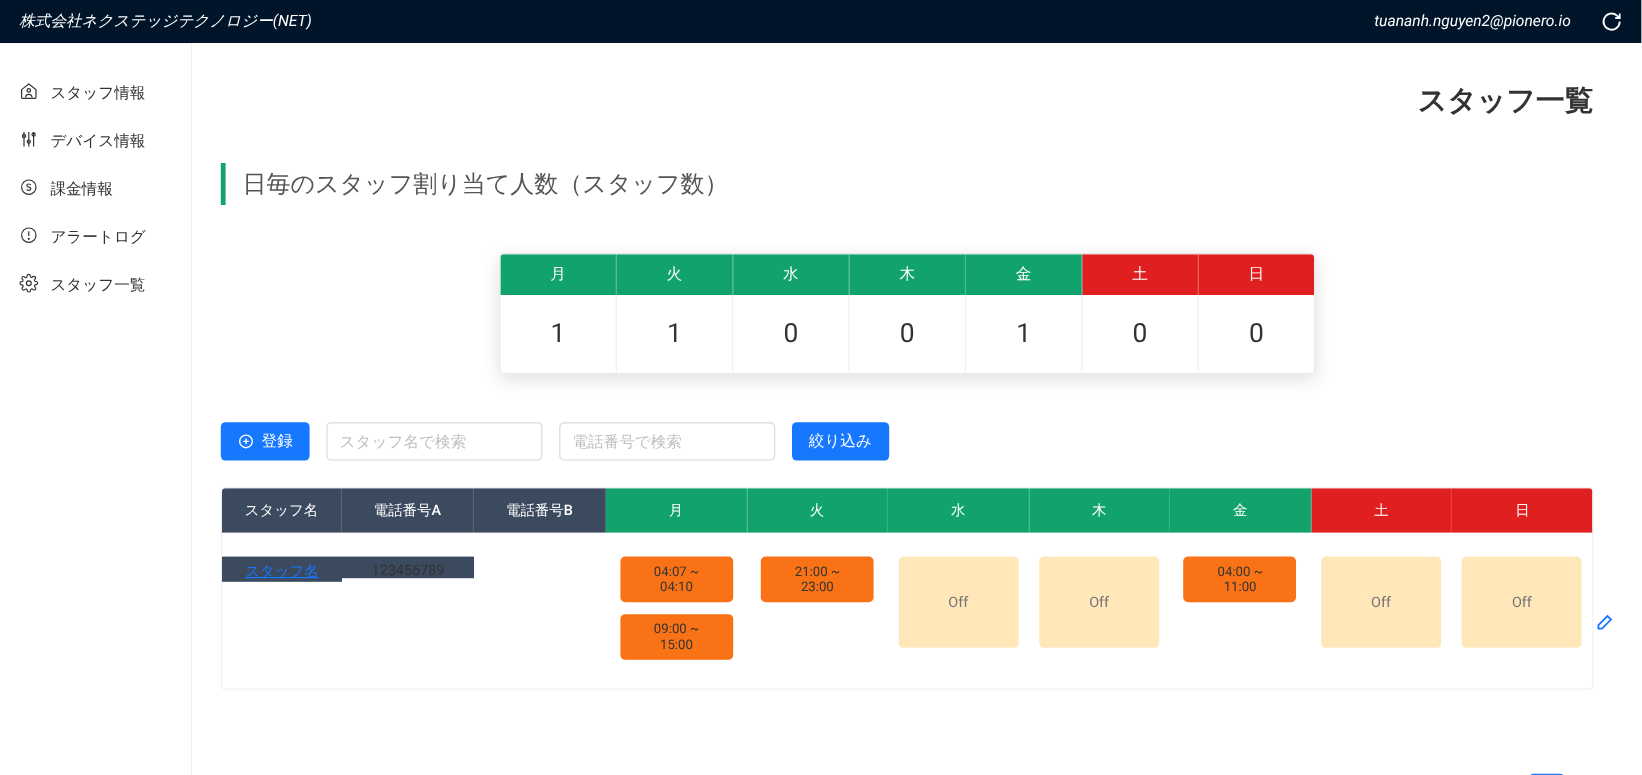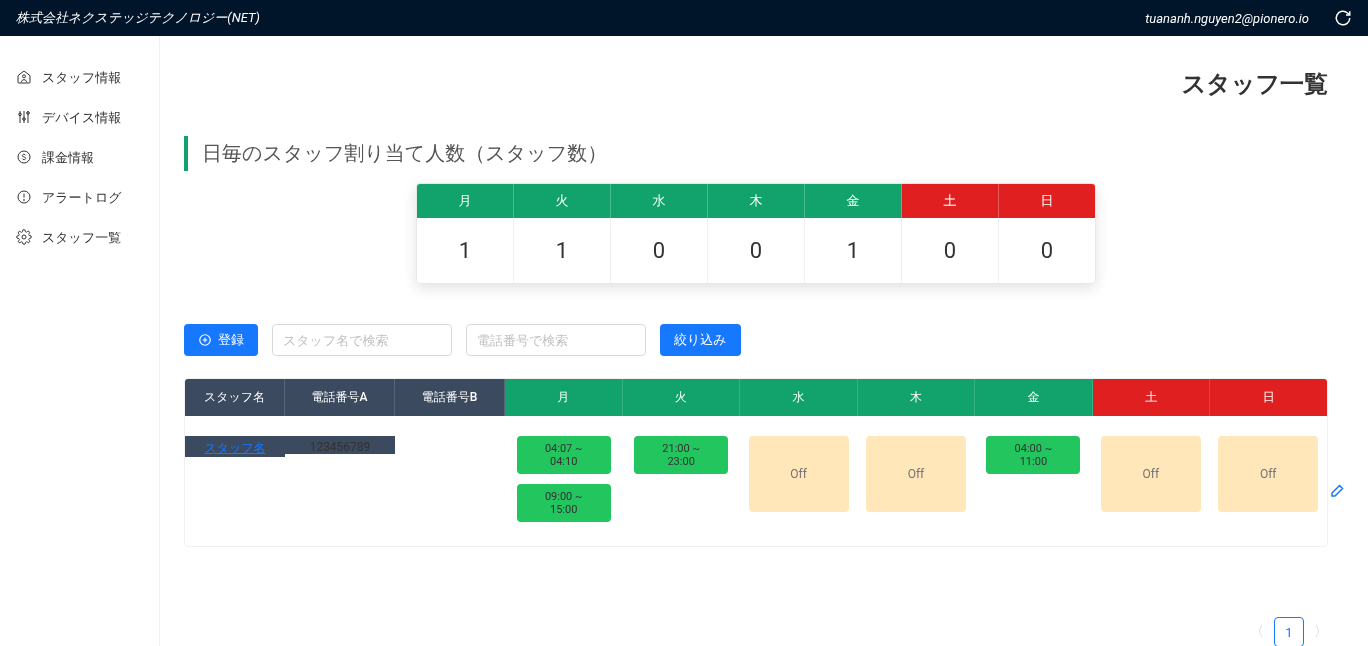--- a/index.html
+++ b/index.html
@@ -6,21 +6,21 @@
   body { font-family:-apple-system,BlinkMacSystemFont,"Segoe UI",Roboto,"Helvetica Neue",Arial,sans-serif; font-size:14px; color:#333; background:#fff; }
   .topbar { background:#001529; color:#fff; height:36px; display:flex; align-items:center; justify-content:space-between; padding:14px 16px; font-size:13px;font-style:italic; }
   .topbar .right { display:flex; align-items:center; gap:25px; }
   .layout { display:flex; height:calc(100vh - 36px); }
   .sidebar { width:160px; flex:0 0 160px; background:#fff; border-right:1px solid #f0f0f0; padding-top:22px; }
   .side-item { display:flex; align-items:center; gap:10px; height:40px; padding:0 16px; color:#333; font-size:13px; cursor:pointer; }
   .side-item svg { width:16px; height:16px; stroke:#333; fill:none; stroke-width:1.5; }
   .main { flex:1; overflow:auto; padding:28px 40px 40px 24px; background:#fff; }
   .main::-webkit-scrollbar{width:0;}
   .page-title { font-size:24px; font-weight:700; margin:4px 0 36px 4px;text-align:right; }
-  .section-title { font-size:20px; font-weight:500; color:#555; padding:4px 0 4px 14px; border-left:4px solid #11a36b; margin-bottom:12px; }
+  .section-title { font-size:20px; font-weight:500; color:#555; padding:4px 0 4px 14px; border-left:4px solid #11a36b; margin-bottom:40px; }
   .alloc-card { width:680px; margin:0 auto 40px auto; border:1px solid #e8e8e8; border-radius:4px; box-shadow:0 4px 14px rgba(0,0,0,0.12); overflow:hidden; }
   .alloc-head, .alloc-body { display:flex; }
   .alloc-head > div { flex:1; text-align:center; padding:8px 0; color:#fff; font-size:13px; font-weight:500; border-right:1px solid rgba(255,255,255,0.25); }
   .alloc-head > div:last-child { border-right:none; }
   .g { background:#11a36b; } .r { background:#e02020; }
   .alloc-body > div { flex:1; text-align:center; padding:20px 0; font-size:22px; font-weight:400; color:#333; border-right:1px solid #f0f0f0; }
   .alloc-body > div:last-child { border-right:none; }
   .filters { display:flex; gap:14px; align-items:center; margin-bottom:22px; }
   .btn { display:inline-flex; align-items:center; gap:6px; height:32px; padding:0 14px; border-radius:4px; border:none; cursor:pointer; font-size:13px; }
   .btn.primary { background:#1677ff; color:#fff; }
@@ -32,21 +32,21 @@
   .sched-head { display:flex; }
   .sched-head > div { text-align:center; padding:10px 0; font-size:12px; color:#fff; font-weight:500; border-right:1px solid rgba(255,255,255,0.15); }
   .sched-head > div:last-child{border-right:none;}
   .c0{width:100px;background:#3b4a5e;} .c1{width:110px;background:#3b4a5e;} .c2{width:110px;background:#3b4a5e;}
   .cw{flex:1;} 
   .sched-body { display:flex; padding:20px 0 24px 0; align-items:flex-start; }
   .cell { text-align:center; font-size:13px; padding:0 4px; }
   .cell.c0 a { color:#1677ff; text-decoration:underline; cursor:pointer; font-size:12px; }
   .cell.c1 { color:#333; font-size:12px; }
   .chips { display:flex; flex-direction:column; gap:10px; align-items:center; }
-  .chip { display:inline-block; background:#22c55e; color:#333; font-size:11px; border-radius:4px; padding:6px 24px; width:94px; }
+  .chip { display:inline-block; background:#f97316; color:#333; font-size:11px; border-radius:4px; padding:6px 24px; width:94px; }
   .off { display:flex; align-items:center; justify-content:center; background:#ffe7ba; color:#737373; font-size:12px; border-radius:4px; height:76px; width:100%; max-width:100px; margin:0 auto; }
   .edit-col { width:40px; display:flex; align-items:flex-start; justify-content:center; padding-top:4px; }
   .edit-col svg { width:18px; height:18px; stroke:#1677ff; fill:none; stroke-width:2; cursor:pointer; }
   .pager { display:flex; align-items:center; gap:10px; justify-content:flex-end; margin-top:70px; }
   .pager .nav { color:#d0d0d0; }
   .pager .pg { width:30px; height:30px; border:1px solid #1677ff; color:#1677ff; border-radius:4px; display:flex; align-items:center; justify-content:center; font-size:13px; }
   .refresh-icon { width:18px; height:18px; }
 </style>
 </head>
 <body>

